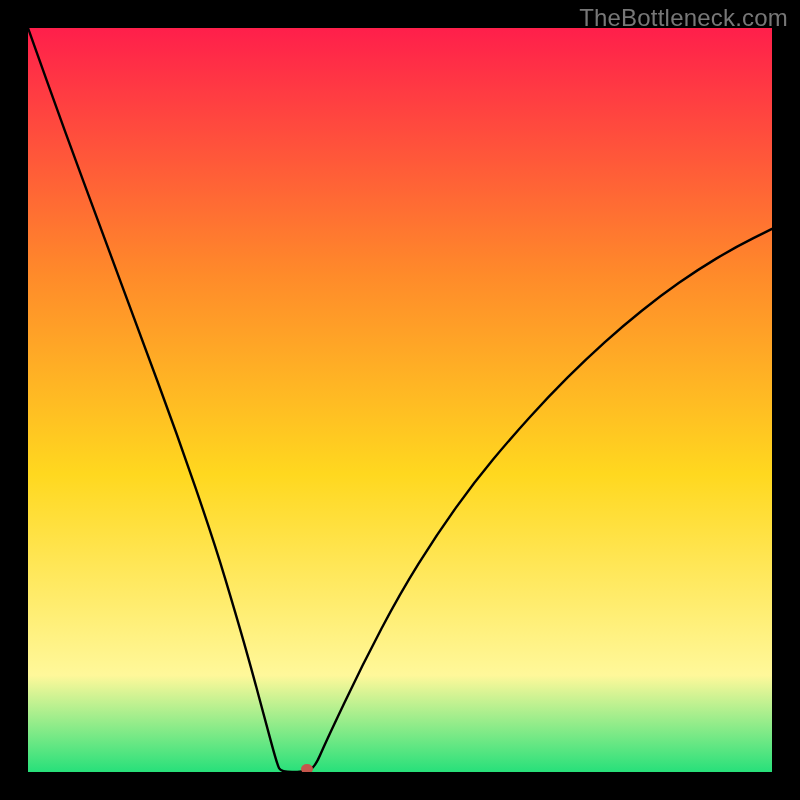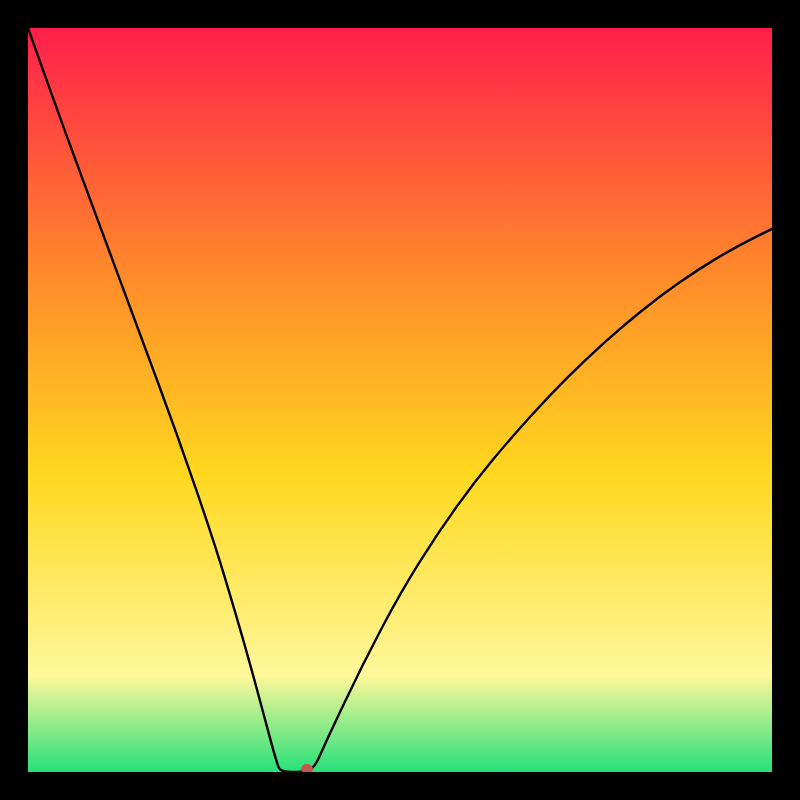--- a/index.html
+++ b/index.html
@@ -37,20 +37,21 @@
   svg {
     display: block;
     width: 100%;
     height: 100%;
   }
 </style>
 </head>
 <body>
 
 <div class="frame">
+  <div class="watermark">TheBottleneck.com</div>
 
   <div class="plot">
     <svg id="chart-svg" viewBox="0 0 744 744" preserveAspectRatio="none">
       <defs>
         <linearGradient id="bg-grad" x1="0" y1="0" x2="0" y2="1">
           <stop id="g0" offset="0%" stop-color="#ff1f4b"></stop>
           <stop id="g1" offset="33%" stop-color="#ff8a2a"></stop>
           <stop id="g2" offset="60%" stop-color="#ffd81f"></stop>
           <stop id="g3" offset="87%" stop-color="#fff89a"></stop>
           <stop id="g4" offset="100%" stop-color="#27e07a"></stop>

